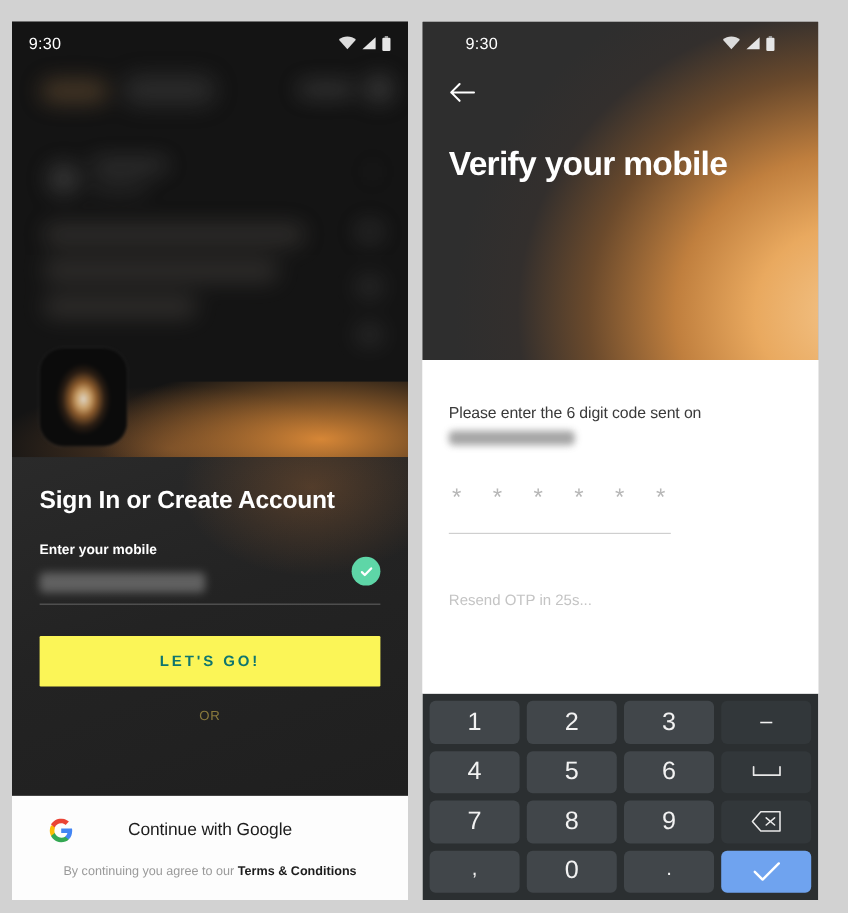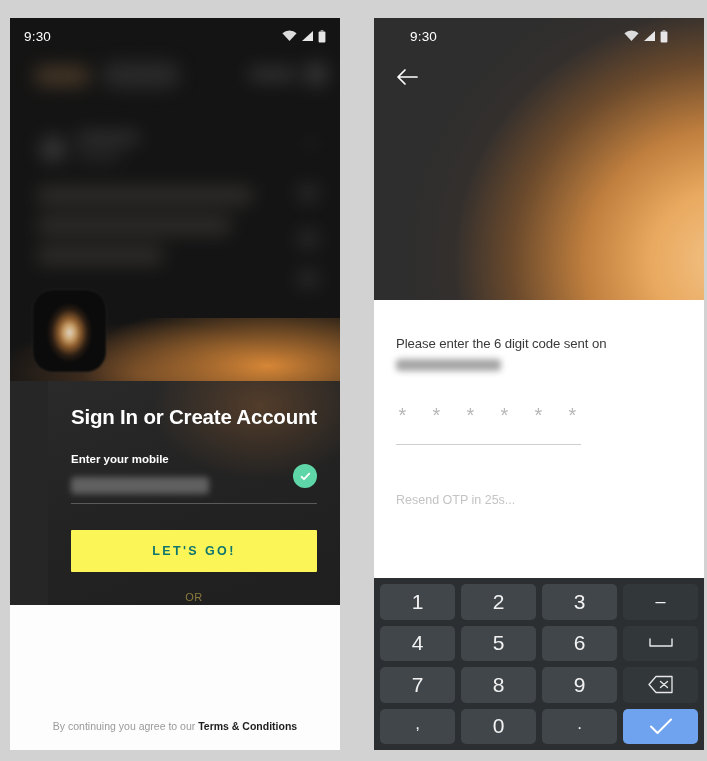--- a/index.html
+++ b/index.html
@@ -6,21 +6,21 @@
   html, body {
     width: 707px; height: 761px;
     background: #d2d2d2;
     font-family: "Liberation Sans", sans-serif;
     overflow: hidden;
   }
   .stage {
     position: relative;
     width: 707px; height: 761px;
     display: flex;
-    gap: 34px;
+    gap: 12px;
     padding: 18px 10px 11px 10px;
   }
   .phone {
     position: relative;
     width: 330px; height: 732px;
     overflow: hidden;
     flex: 0 0 330px;
   }
 
   
@@ -73,24 +73,23 @@
   
   .sheet {
     position: absolute; left: 0; right: 0; top: 363px; bottom: 0;
     background: #262626;
     z-index: 12;
     display: flex; flex-direction: column;
   }
   .sheet-dark {
     background: linear-gradient(160deg, #2a2a2a 0%, #232323 45%, #1f1f1f 100%);
     padding: 24px 23px 0 23px;
-    height: 224px;
+    height: 282px;
     position: relative;
     overflow: hidden;
-    margin-left: 38px;
   }
   .sheet-dark::after {
     content: ""; position: absolute; right: -30px; top: -50px;
     width: 220px; height: 150px;
     background: radial-gradient(ellipse at center, rgba(200,120,55,.28), rgba(0,0,0,0) 70%);
     pointer-events: none;
   }
   .sheet-title {
     color: #fff; font-size: 20.5px; font-weight: 700;
     letter-spacing: -.2px; margin-bottom: 24px;
@@ -281,20 +280,31 @@
                 </svg>
             </span>
           </div>
         </div>
 
         <button class="cta">LET'S GO!</button>
         <div class="or">OR</div>
       </div>
 
       <div class="sheet-light">
+        <div class="sso">
+          <span class="sso-ic">
+            <svg width="20" height="20" viewBox="0 0 24 24">
+              <path fill="#4285F4" d="M23 12.3c0-.8-.1-1.6-.2-2.3H12v4.5h6.2a5.3 5.3 0 0 1-2.3 3.5v2.9h3.7c2.2-2 3.4-5 3.4-8.6z"></path>
+              <path fill="#34A853" d="M12 24c3.1 0 5.7-1 7.6-2.8l-3.7-2.9c-1 .7-2.3 1.1-3.9 1.1-3 0-5.5-2-6.4-4.7H1.8v3C3.7 21.4 7.6 24 12 24z"></path>
+              <path fill="#FBBC05" d="M5.6 14.7a7.2 7.2 0 0 1 0-4.6v-3H1.8a12 12 0 0 0 0 10.6l3.8-3z"></path>
+              <path fill="#EA4335" d="M12 4.8c1.7 0 3.2.6 4.4 1.7l3.3-3.3C17.7 1.3 15.1 0 12 0 7.6 0 3.7 2.6 1.8 6.1l3.8 3c.9-2.7 3.4-4.3 6.4-4.3z"></path>
+            </svg>
+          </span>
+          <span class="sso-tx">Continue with Google</span>
+        </div>
         <div class="terms">
           <span>By continuing you agree to our </span><b>Terms &amp; Conditions</b>
         </div>
       </div>
     </div>
   </div>
 
   <div class="phone right">
 
     <div class="r-hero">
@@ -321,20 +331,21 @@
       </div>
 
       <div class="backbtn">
         <span>
           <svg width="22" height="18" viewBox="0 0 22 18">
               <path d="M9 2 2 9l7 7M2 9h19" stroke="#fff" stroke-width="1.7" fill="none" stroke-linecap="round" stroke-linejoin="round"></path>
             </svg>
         </span>
       </div>
 
+      <div class="r-title">Verify your mobile</div>
     </div>
 
     <div class="r-body">
       <div class="otp-label">Please enter the 6 digit code sent on</div>
       <div class="otp-phone"></div>
 
       <div class="otp-row">
         <span class="otp-star">*</span>
         <span class="otp-star">*</span>
         <span class="otp-star">*</span>

